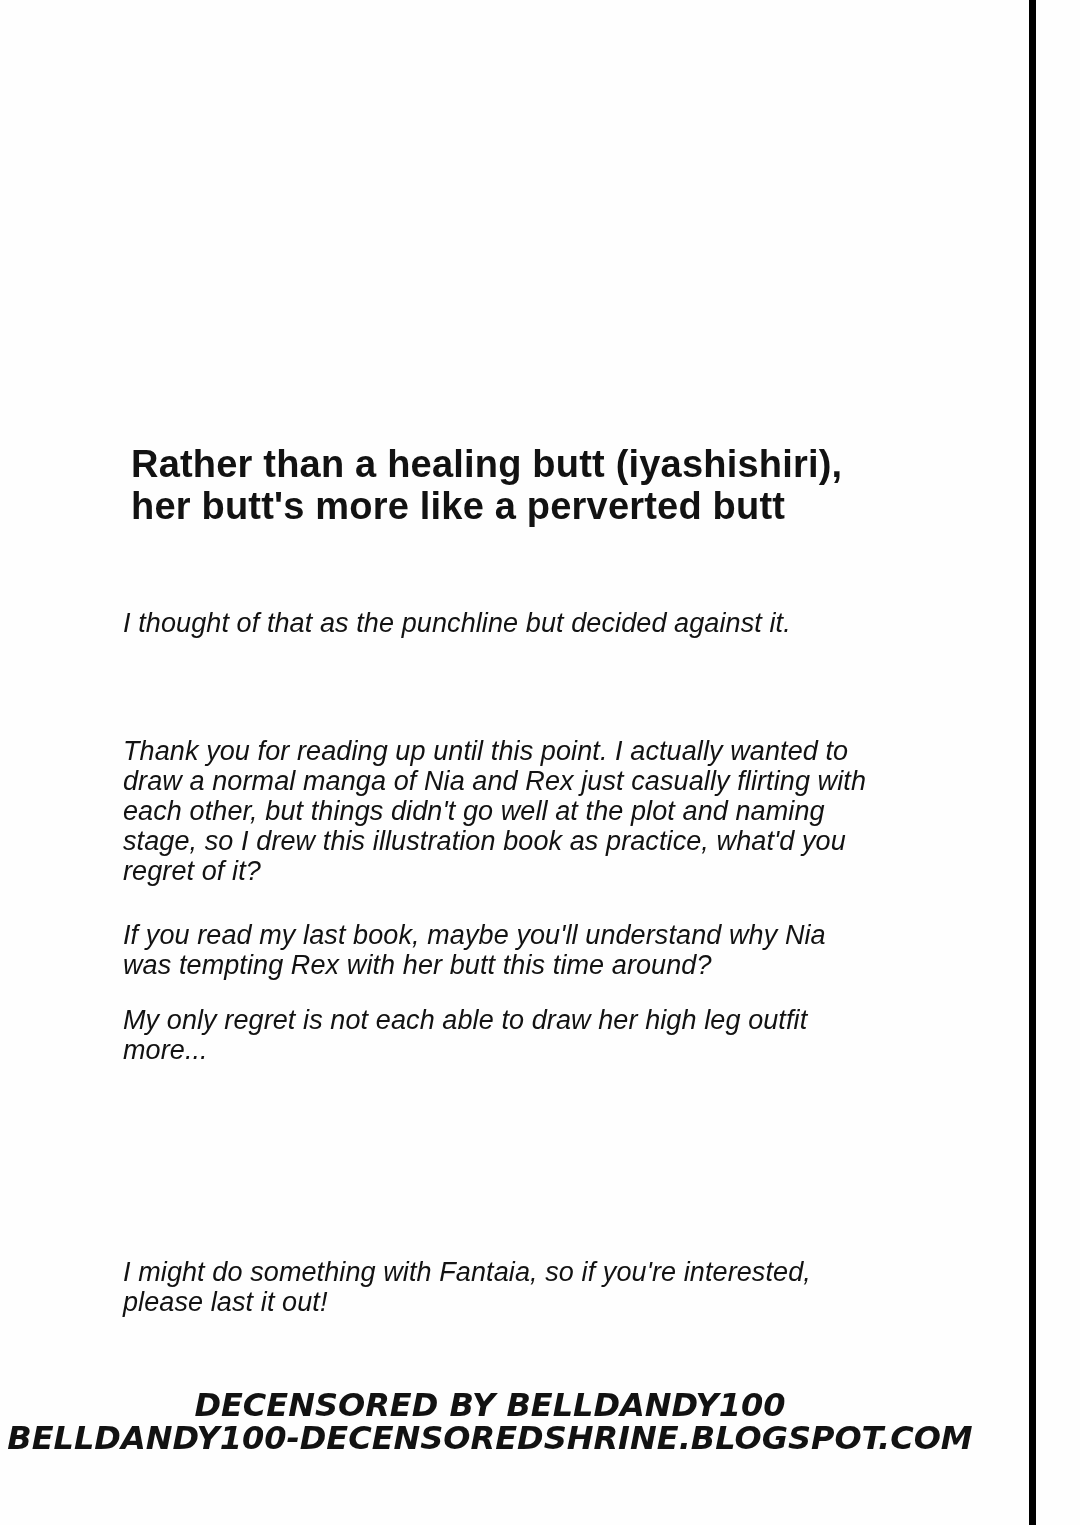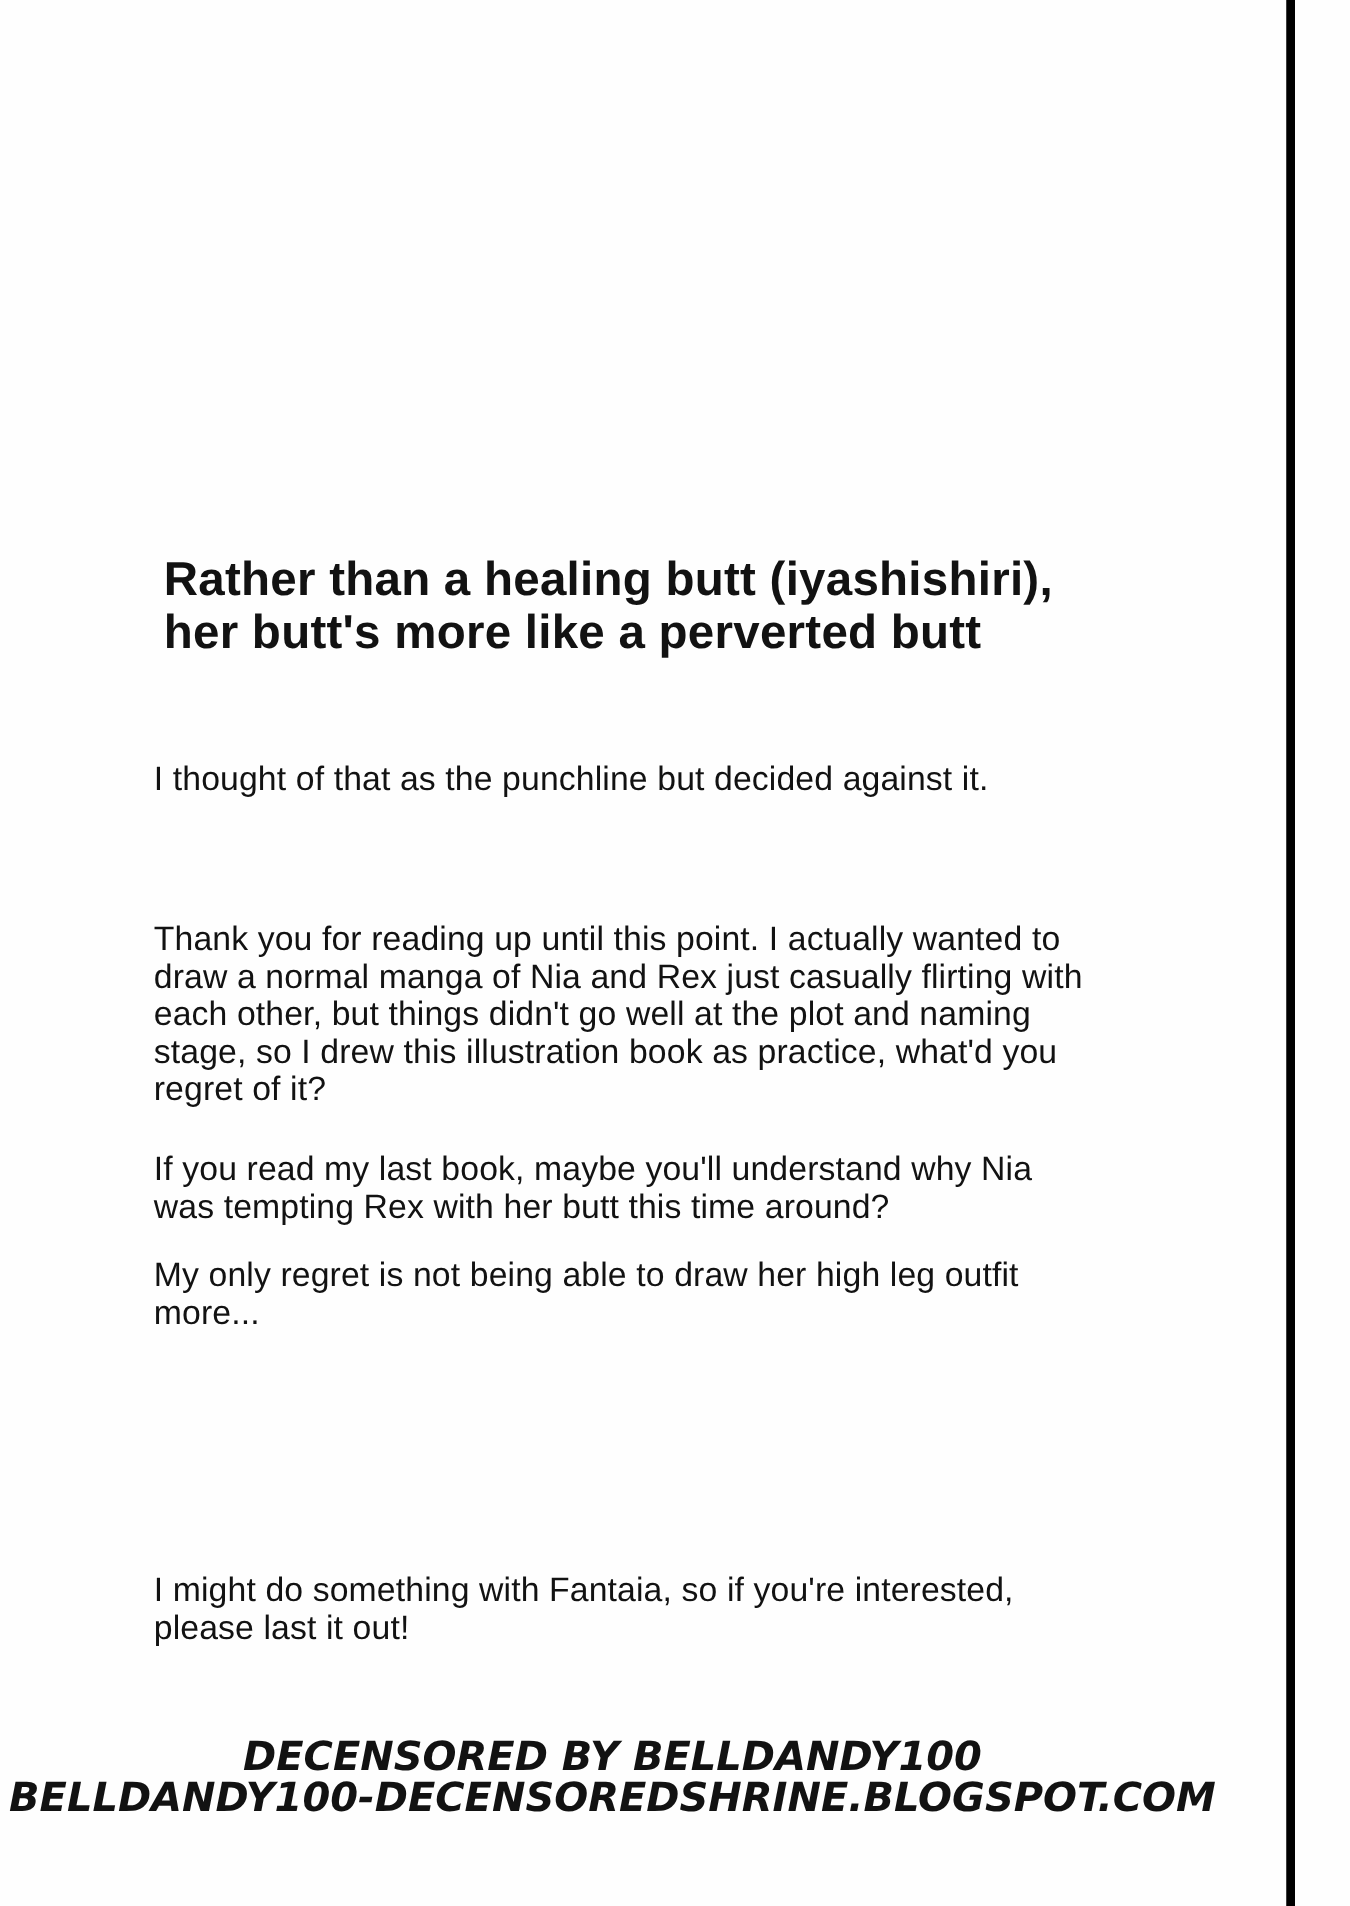--- a/index.html
+++ b/index.html
@@ -35,20 +35,21 @@
     white-space: nowrap;
     margin-left: 25px;
   }
   .body-text {
     position: absolute;
     left: 123px;
     font-size: 27px;
     line-height: 30px;
     font-weight: 500;
     letter-spacing: 0.1px;
+    font-style: italic;
   }
   .body-text div {
     white-space: nowrap;
   }
   .punchline { top: 608px; }
   .para-thanks { top: 736px; }
   .para-lastbook { top: 920px; }
   .para-regret { top: 1005px; }
   .para-nextevent { top: 1257px; }
   .credits {
@@ -87,21 +88,21 @@
     <div>stage, so I drew this illustration book as practice, what'd you</div>
     <div>regret of it?</div>
   </div>
 
   <div class="body-text para-lastbook">
     <div>If you read my last book, maybe you'll understand why Nia</div>
     <div>was tempting Rex with her butt this time around?</div>
   </div>
 
   <div class="body-text para-regret">
-    <div>My only regret is not being able to draw her high leg outfit</div>
+    <div>My only regret is not each able to draw her high leg outfit</div>
     <div>more...</div>
   </div>
 
   <div class="body-text para-nextevent">
     <div>I might do something with Fantaia, so if you're interested,</div>
     <div>please last it out!</div>
   </div>
 
   <div class="credits">
     <div>DECENSORED BY BELLDANDY100</div>

